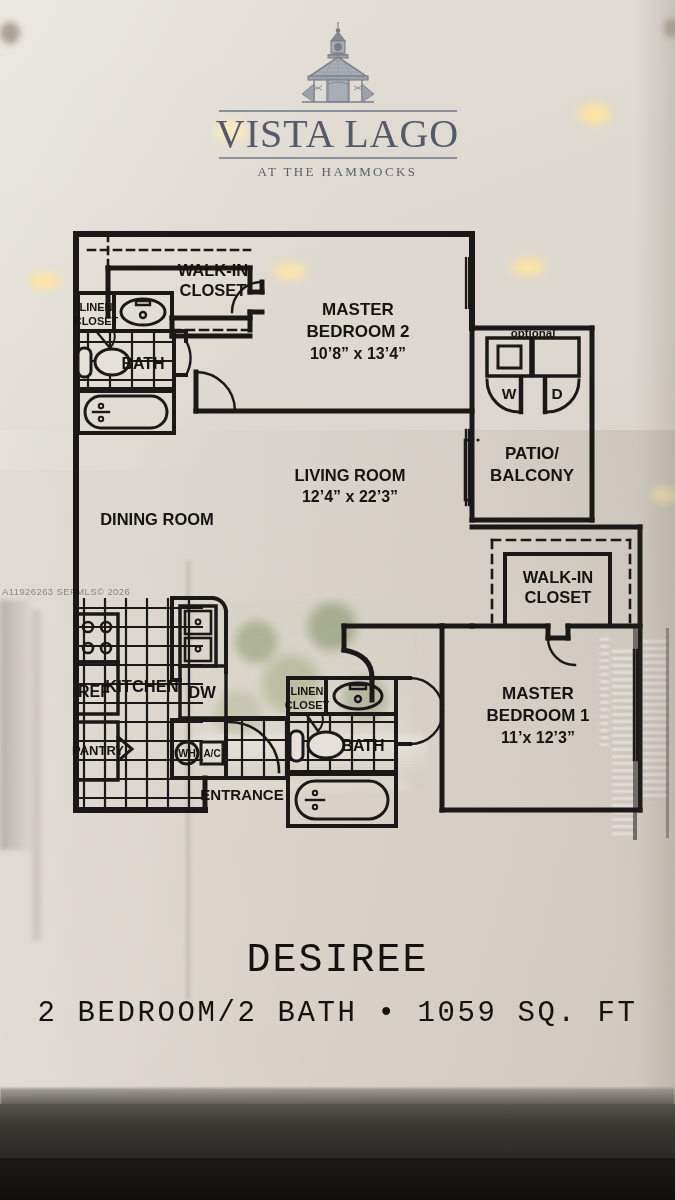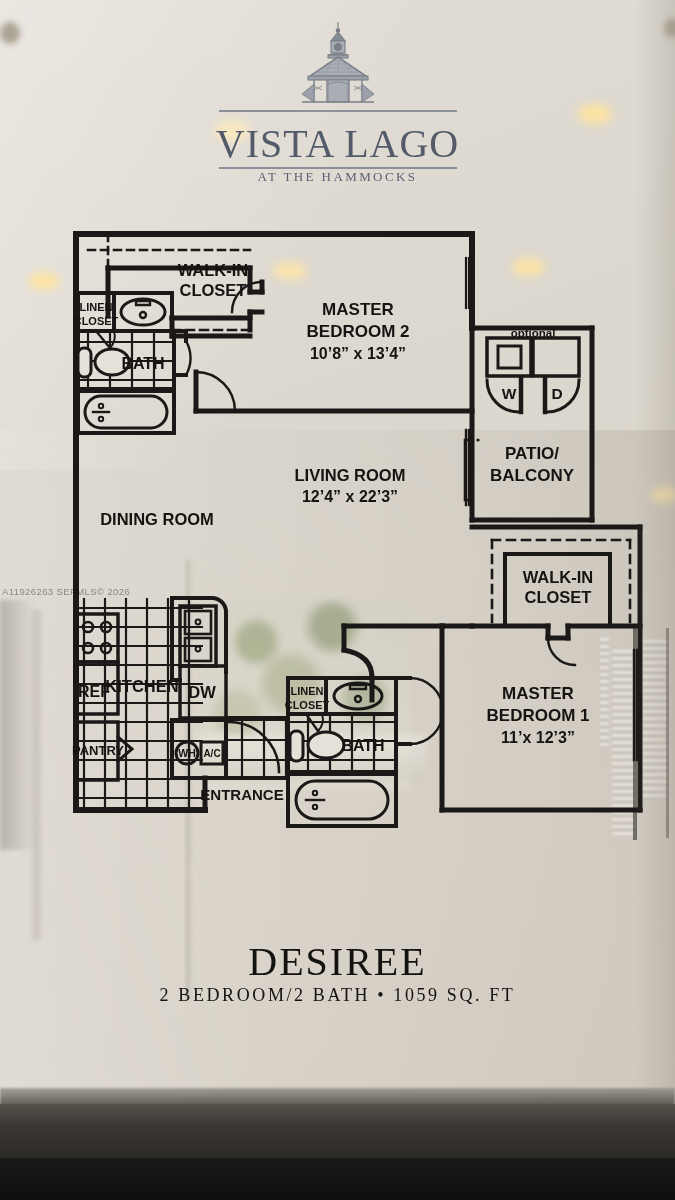--- a/index.html
+++ b/index.html
@@ -24,33 +24,33 @@
 
   .foliage { position:absolute; pointer-events:none; filter:blur(3px); opacity:.8; }
 
   .framebar { position:absolute; left:0; width:100%; pointer-events:none; }
 
   
   #logo { position:absolute; left:0; right:0; top:22px; text-align:center; color:#5d6472; }
   #gazebo { display:block; margin:0 auto; opacity:.78; }
   .logo-rule { width:238px; height:2px; background:#7b8290; margin:2px auto 0; opacity:.85; }
   #logo-main { font-family:"Liberation Serif", serif; font-size:40px; letter-spacing:1px;
-               color:#535b6b; line-height:1.05; margin-top:11px; }
+               color:#535b6b; line-height:1.05; margin-top:1px; }
   #logo-sub { font-family:"Liberation Serif", serif; font-size:13px; letter-spacing:2.4px;
-              color:#5a6170; }
+              color:#5a6170; margin-top:5px; }
 
   
   #plan { position:absolute; left:0; top:0; }
   #plan text { font-family:"Liberation Sans", sans-serif; font-weight:bold; fill:#161412; }
 
   
   #footer { position:absolute; left:0; right:0; top:938px; text-align:center; color:#14120f; }
-  #plan-name { font-family:Liberation Serif, serif; font-size:40px; letter-spacing:2px; }
-  #plan-specs { font-family:Liberation Serif, serif; font-size:18px; letter-spacing:2.6px;
-                }
+  #plan-name { font-family:Liberation Mono, monospace; font-size:40px; letter-spacing:2px; }
+  #plan-specs { font-family:Liberation Mono, monospace; font-size:29px; letter-spacing:2.6px;
+                margin-top:14px; }
 
   
   #watermark { position:absolute; left:2px; top:586px; font-size:9.5px; letter-spacing:.4px;
      color:rgba(60,58,54,.5); font-family:"Liberation Sans", sans-serif; white-space:nowrap;
      mix-blend-mode:multiply; }
 </style>
 </head>
 <body>
 
 <div id="stage">

